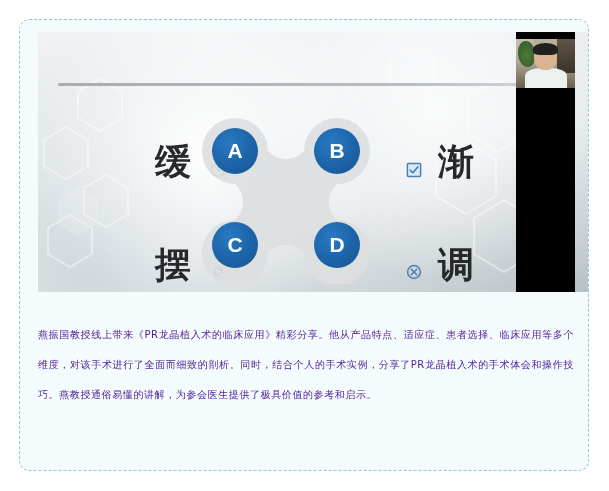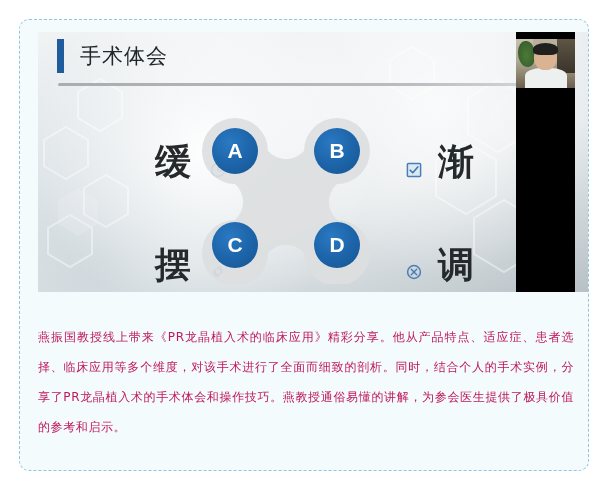--- a/index.html
+++ b/index.html
@@ -201,23 +201,23 @@
     border-radius: 40% 40% 0 0;
     background: #eef0f0;
   }
 
   
   #caption-text {
     position: absolute;
     left: 18px;
     top: 290px;
     width: 536px;
-    font-size: 12px;
+    font-size: 10px;
     line-height: 30px;
-    color: #be185d;
+    color: #4c1d95;
     font-family: "DejaVu Sans", sans-serif;
     text-align: justify;
     letter-spacing: 0.6px;
   }
 </style>
 </head>
 <body>
 
 <div id="article-card">
 
@@ -235,24 +235,20 @@
         <polygon points="398,128 428,110 458,128 458,164 428,182 398,164"></polygon>
         <polygon points="436,186 466,168 496,186 496,222 466,240 436,222"></polygon>
         <polygon points="352,28 374,15 396,28 396,54 374,67 352,54"></polygon>
       </g>
       <g fill="#ffffff" opacity="0.28">
         <polygon points="452,72 478,57 504,72 504,102 478,117 452,102"></polygon>
         <polygon points="20,168 40,156 60,168 60,192 40,204 20,192"></polygon>
       </g>
     </svg>
 
-    <div id="slide-title-row">
-      <div id="title-accent-bar"></div>
-      <div id="slide-title">手术体会</div>
-    </div>
     <div id="title-underline"></div>
 
     <div class="side-label" id="label-huan">缓</div>
     <div class="side-label" id="label-bai">摆</div>
 
     <div class="side-label" id="label-jian">渐</div>
     <div class="side-label" id="label-tiao">调</div>
 
     <svg class="side-icon" id="icon-clock" viewBox="0 0 16 16">
       <circle cx="8" cy="8" r="6.4" fill="none" stroke="#4a7fb5" stroke-width="1.5"></circle>

